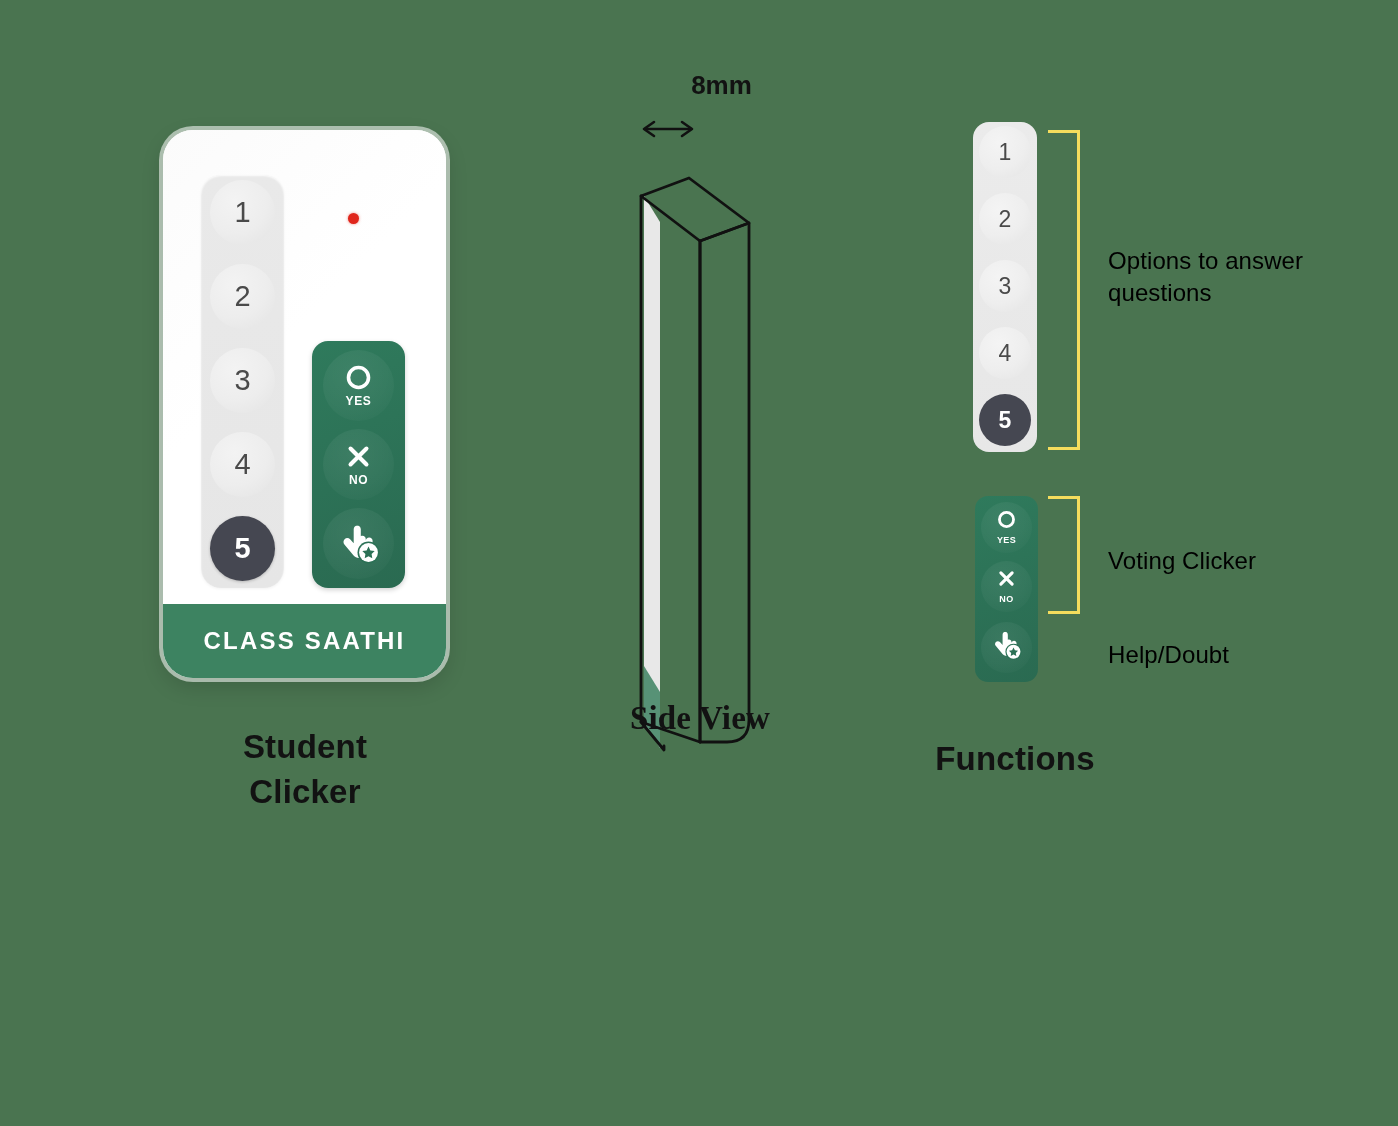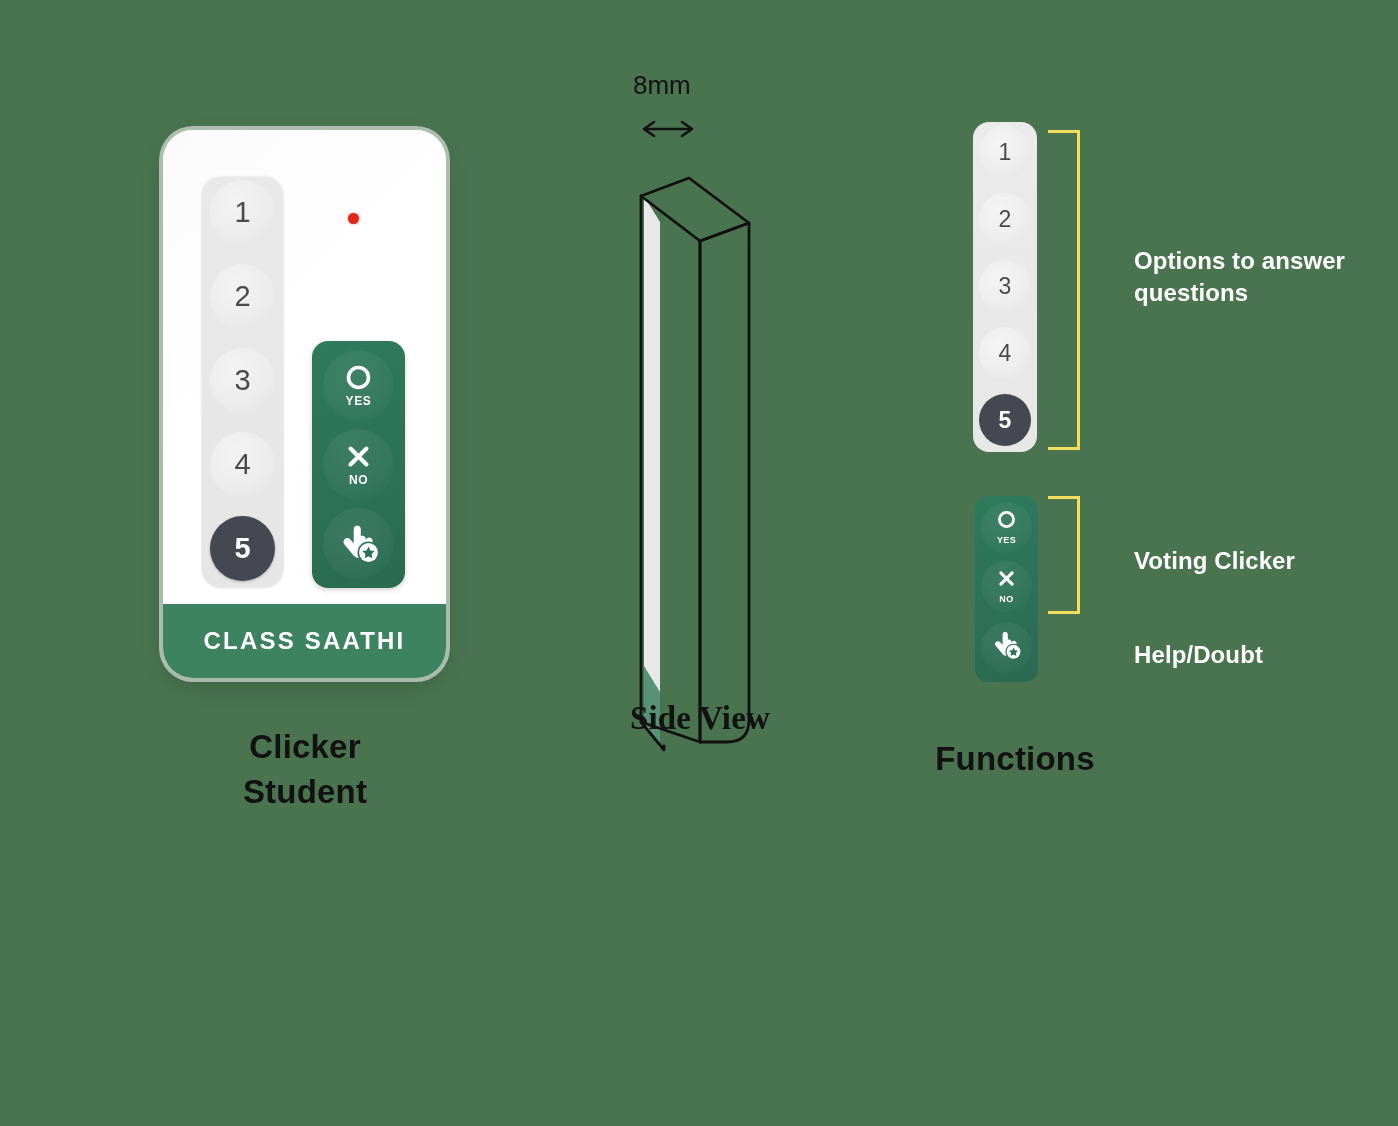--- a/index.html
+++ b/index.html
@@ -148,25 +148,25 @@
     text-align: center;
     letter-spacing: 0.2px;
   }
 
   
   .side-view { position: absolute; left: 600px; top: 70px; width: 210px; height: 760px; }
   .dim-label {
     position: absolute;
     left: 0; top: 0;
     width: 210px;
-    text-align: left;
+    text-align: center;
     padding-left: 33px;
     color: #121212;
     font-size: 26px;
-    font-weight: 400;
+    font-weight: 700;
     box-sizing: border-box;
   }
 
   
   .fn-num-strip {
     position: absolute;
     left: 973px;
     top: 122px;
     width: 64px;
     height: 330px;
@@ -218,26 +218,25 @@
 
   .bracket {
     position: absolute;
     border: 3px solid #f5dd5d;
     border-left: none;
     box-sizing: border-box;
   }
 
   .fn-text {
     position: absolute;
-    color: #ffffff;
+    color: #000000;
     font-size: 24px;
-    font-weight: 700;
+    font-weight: 400;
     line-height: 1.32;
     letter-spacing: 0.1px;
-    margin-left: 26px;
   }
 </style>
 </head>
 <body>
 
 <div class="stage">
 
   <div class="clicker-body">
     <div class="clicker-face">
 
@@ -285,22 +284,22 @@
         </div>
       </div>
 
       <div class="brand-band">
         <span class="brand-text">CLASS SAATHI</span>
       </div>
     </div>
   </div>
 
   <div class="caption" style="left:130px; top:725px; width:350px;">
+    <div>Student</div>
     <div>Clicker</div>
-    <div>Student</div>
   </div>
 
   <div class="side-view">
     <div class="dim-label">8mm</div>
 
     <svg width="210" height="700" viewBox="0 0 210 700" style="position:absolute; left:0; top:40px;">
 
       <g stroke="#111111" stroke-width="2.6" fill="none" stroke-linecap="round">
         <line x1="46" y1="19" x2="90" y2="19"></line>
         <polyline points="54,12 44,19 54,26" stroke-linejoin="round"></polyline>

